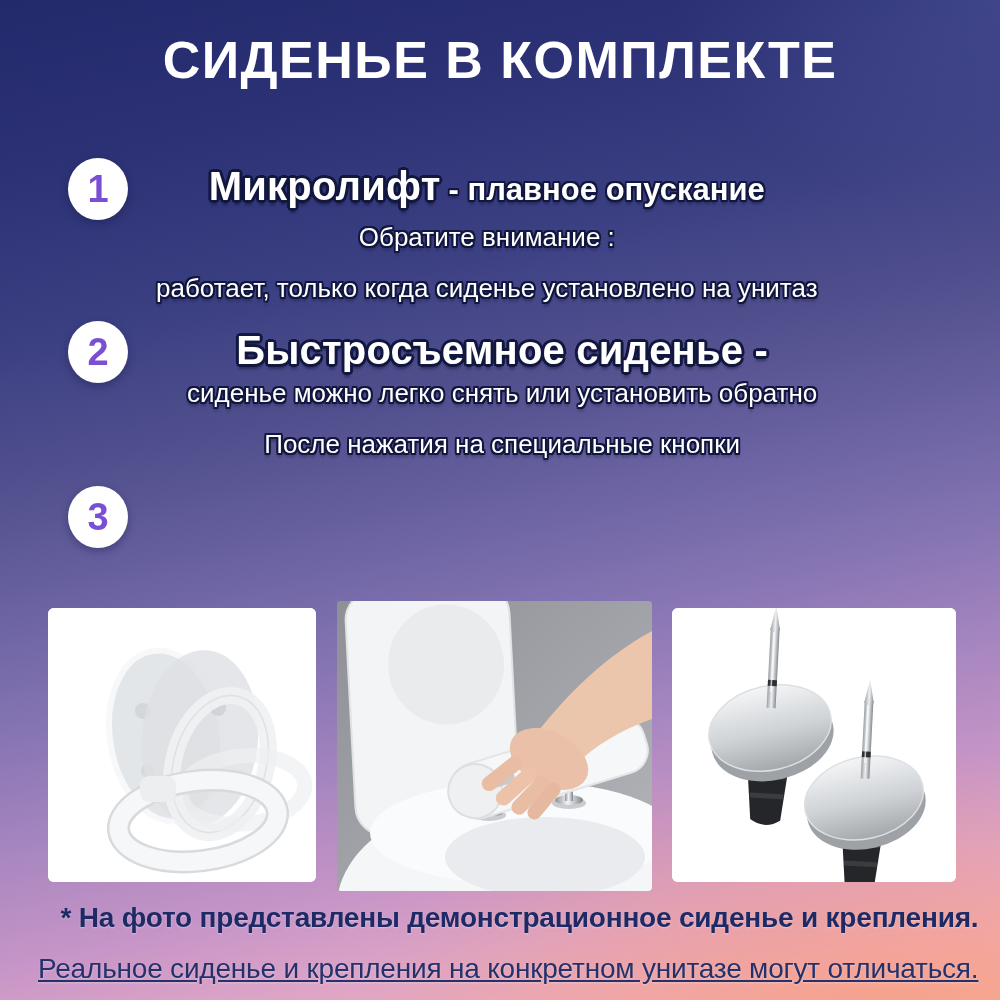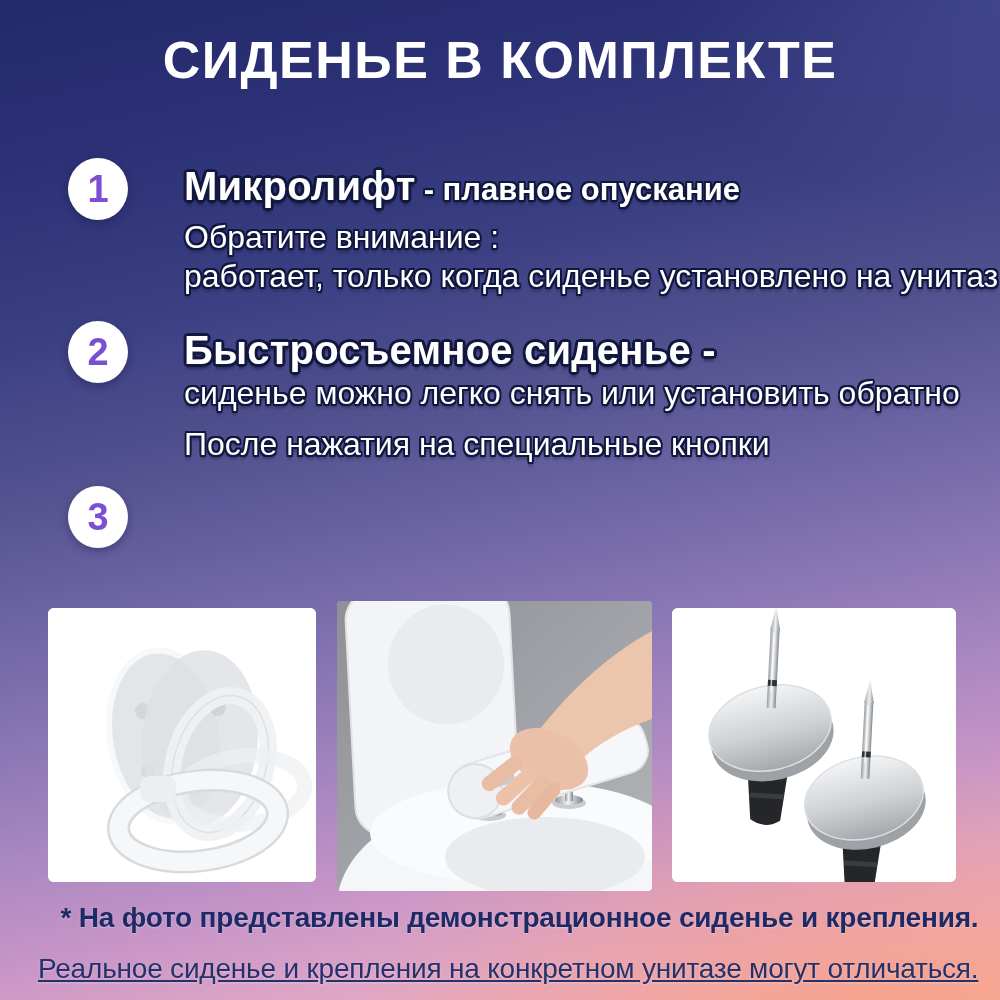--- a/index.html
+++ b/index.html
@@ -42,27 +42,27 @@
   .badge{
     position:absolute;width:60px;height:62px;
     background:#ffffff;border-radius:50%;
     display:flex;align-items:center;justify-content:center;
     color:#7b4fd3;font-size:38px;font-weight:700;
     box-shadow:0 3px 8px rgba(15,18,60,.35);
   }
   .b1{left:68px;top:158px;}
   .b2{left:68px;top:321px;}
   .b3{left:68px;top:486px;}
-  .content{position:absolute;left:184px;white-space:nowrap;}
+  .content{position:absolute;left:156px;white-space:nowrap;text-align:center;}
   .c1{top:164px;}
-  .c2{top:328px;}
+  .c2{top:328px;margin-left:31px;}
   .c3{top:497px;}
   .h-big{font-size:40px;font-weight:800;letter-spacing:.2px;}
   .h-small{font-size:31px;font-weight:600;margin-left:8px;}
-  .sub{margin-top:10px;font-size:32px;font-weight:500;line-height:37px;}
+  .sub{margin-top:10px;font-size:26px;font-weight:500;line-height:37px;}
   .c2 .sub{margin-top:14px;}
   
   .photo-card{position:absolute;background:#ffffff;border-radius:6px;overflow:hidden;}
   .p-left{left:48px;top:608px;width:268px;height:274px;}
   .p-mid{left:337px;top:601px;width:315px;height:290px;border-radius:4px;background:#9a9b9f;}
   .p-right{left:672px;top:608px;width:284px;height:274px;}
   .photo-card svg{display:block;width:100%;height:100%;}
   
   .footnote{position:absolute;left:38px;top:902px;white-space:nowrap;}
   .fn1{font-size:28px;font-weight:700;color:#1d2a66;letter-spacing:-.2px;
@@ -78,21 +78,21 @@
   <div class="title">СИДЕНЬЕ В КОМПЛЕКТЕ</div>
 
   <div class="badge b1">
     <span>1</span>
   </div>
   <div class="content c1">
     <div>
       <span class="h-big outlh">Микролифт</span><span class="h-small outl">- плавное опускание</span>
     </div>
     <div class="sub outl">Обратите внимание :</div>
-    <div class="sub outl" style="margin-top:2px;">работает, только когда сиденье установлено на унитаз</div>
+    <div class="sub outl" style="margin-top:14px;">работает, только когда сиденье установлено на унитаз</div>
   </div>
 
   <div class="badge b2">
     <span>2</span>
   </div>
   <div class="content c2">
     <div>
       <span class="h-big outlh">Быстросъемное сиденье -</span>
     </div>
     <div class="sub outl" style="margin-top:2px;">сиденье можно легко снять или установить обратно</div>

